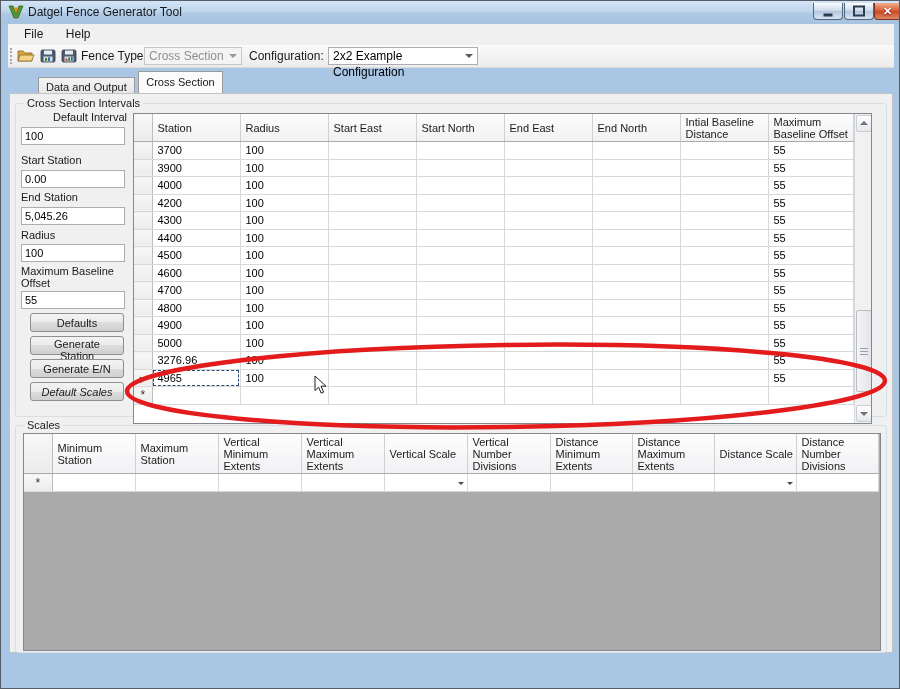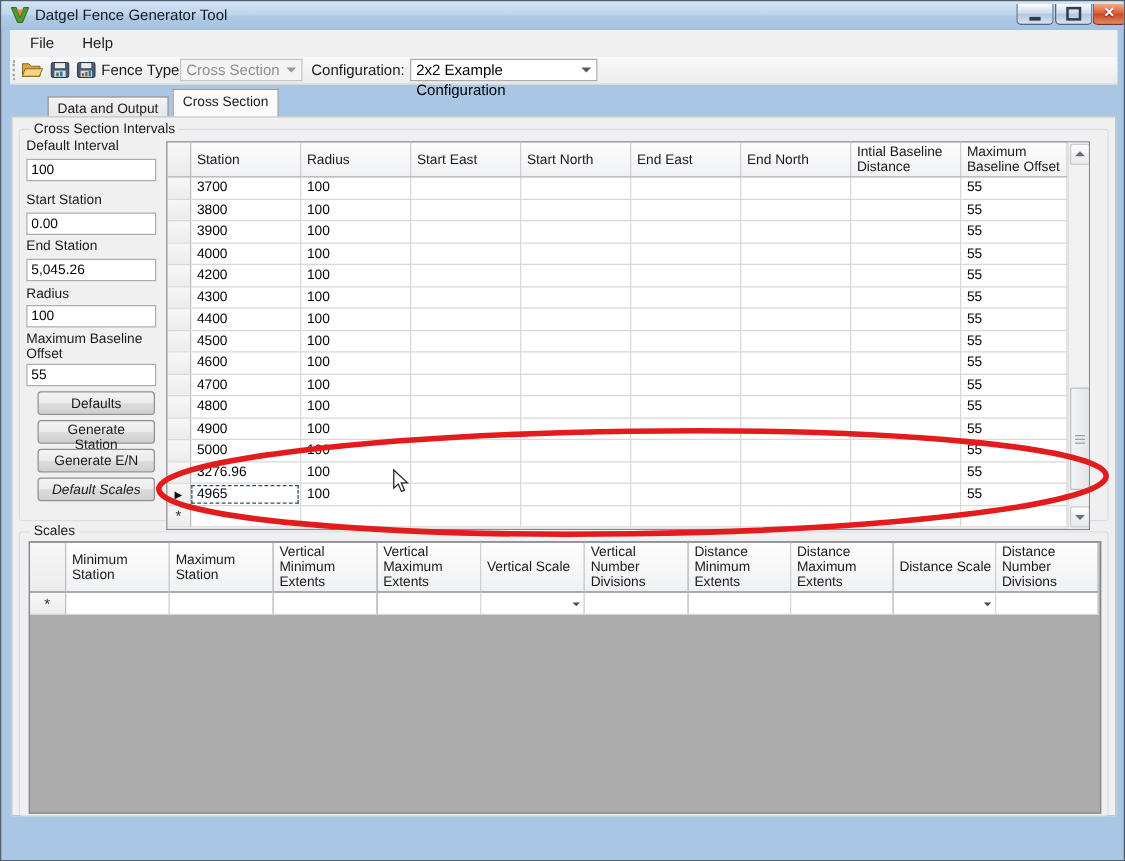--- a/index.html
+++ b/index.html
@@ -134,21 +134,21 @@
   <div class="abs tabstrip">
     <span class="tab">Data and Output</span>
     <span class="tab active">Cross Section</span>
   </div>
   <div class="abs tabpanel"></div>
 
   <div class="abs groupbox" style="left:14px;top:102px;width:870px;height:312px;">
     <span class="gb-label">Cross Section Intervals</span>
   </div>
 
-  <div class="abs fld-label" style="left:20px;top:110px;">Default Interval</div>
+  <div class="abs fld-label" style="left:36px;top:110px;text-align:center;">Default Interval</div>
   <input class="abs fld-input" style="left: 20px; top: 126px;" value="100">
   <div class="abs fld-label" style="left:20px;top:153px;">Start Station</div>
   <input class="abs fld-input" style="left: 20px; top: 169px;" value="0.00">
   <div class="abs fld-label" style="left:20px;top:190px;">End Station</div>
   <input class="abs fld-input" style="left: 20px; top: 206px;" value="5,045.26">
   <div class="abs fld-label" style="left:20px;top:228px;">Radius</div>
   <input class="abs fld-input" style="left: 20px; top: 243px;" value="100">
   <div class="abs fld-label" style="left:20px;top:264px;">Maximum  Baseline Offset</div>
   <input class="abs fld-input" style="left: 20px; top: 290px;" value="55">
   <button class="abs panel-btn" style="left:29px;top:312px;">Defaults</button>
@@ -187,31 +187,20 @@
             <td>100</td>
             <td></td>
             <td></td>
             <td></td>
             <td></td>
             <td></td>
             <td>55</td>
           </tr>
           <tr>
             <td class="rh"></td>
-            <td class="">3800</td>
-            <td>100</td>
-            <td></td>
-            <td></td>
-            <td></td>
-            <td></td>
-            <td></td>
-            <td>55</td>
-          </tr>
-          <tr>
-            <td class="rh"></td>
             <td class="">3900</td>
             <td>100</td>
             <td></td>
             <td></td>
             <td></td>
             <td></td>
             <td></td>
             <td>55</td>
           </tr>
           <tr>

